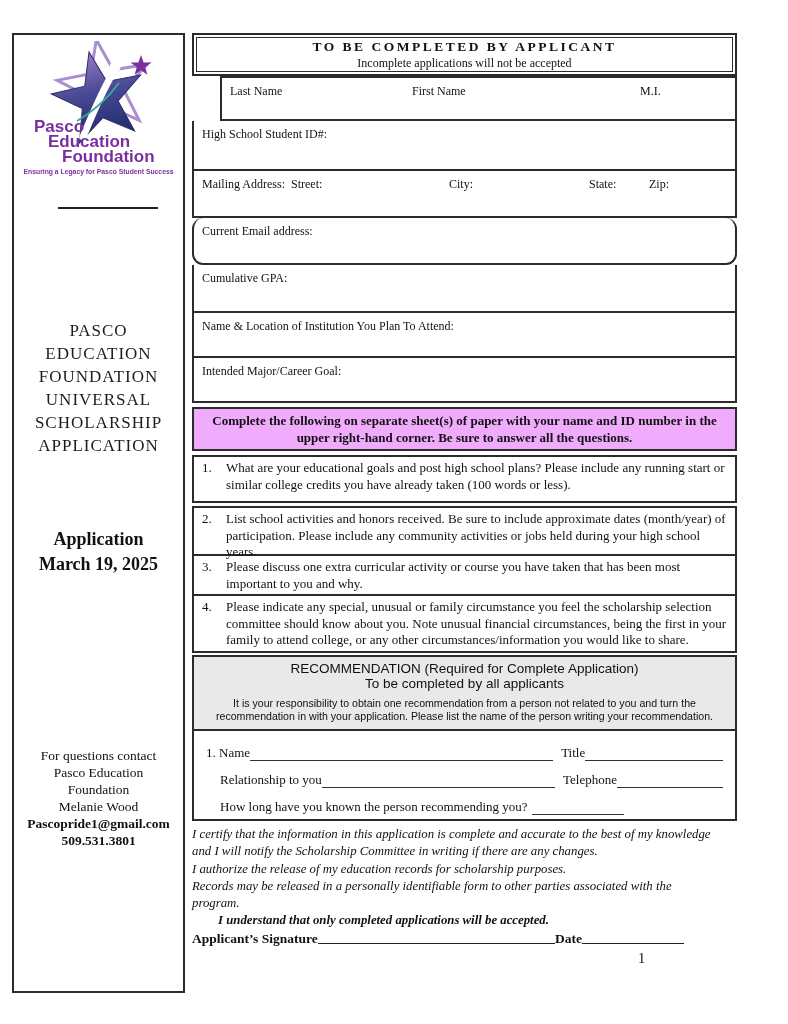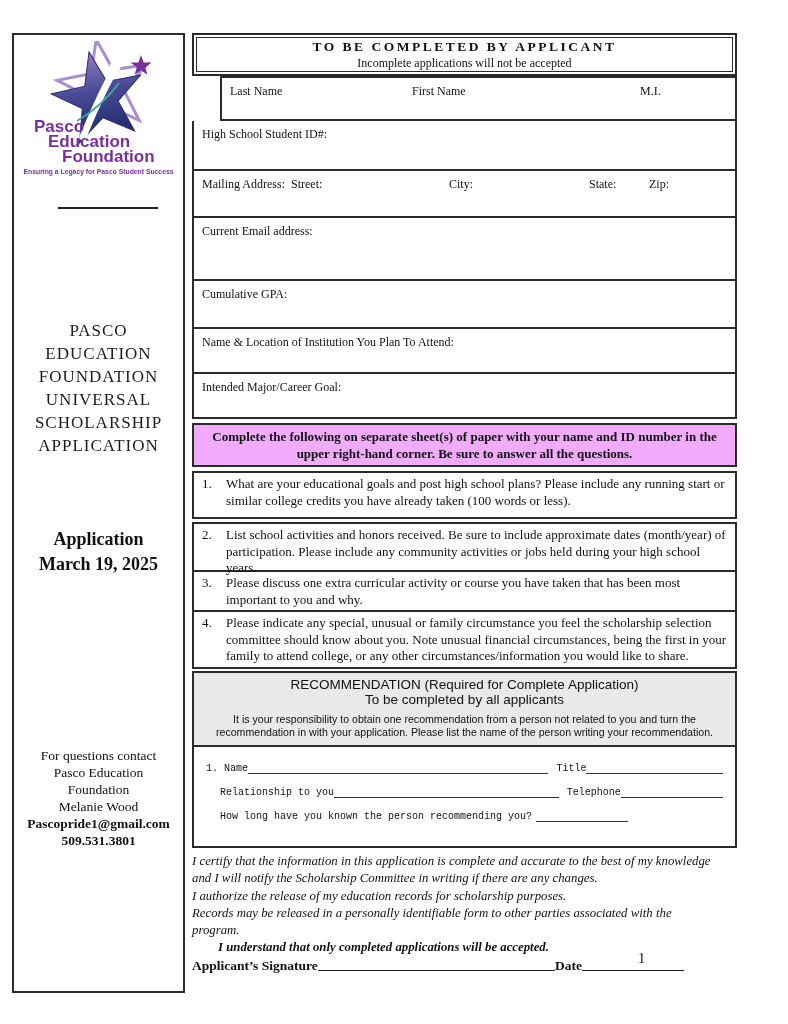--- a/index.html
+++ b/index.html
@@ -54,21 +54,21 @@
   .q2 { margin-top:3px; height:50px; }
   .q3 { border-top:none; height:40px; }
   .q4 { border-top:none; height:57px; }
 
   .rec-box { margin-top:2px; border:2px solid #2b2b2b; background:#fff; }
   .rec-header { background:#e9e9e9; border-bottom:2px solid #2b2b2b; text-align:center;
     font-family:"Liberation Sans", sans-serif; padding:4px 6px 7px; }
   .rec-title { font-size:13.5px; }
   .rec-sub { font-size:13.5px; }
   .rec-body { margin-top:6px; font-size:10.6px; font-weight:normal; line-height:12.5px; padding:0 4px; }
-  .rec-fields { padding:14px 12px 24px 12px; font-family:Liberation Mono, monospace; font-size:10px; }
+  .rec-fields { padding:14px 12px 4px 12px; font-family:Liberation Serif, serif; font-size:13px; }
   .rec-row { display:flex; align-items:flex-end; margin-bottom:11px; }
   .rec-row:last-child { margin-bottom:0; }
   .rec-indent { padding-left:14px; }
   .blank { border-bottom:1px solid #333; height:13px; }
   .blank.grow2 { flex:2.2; margin-right:4px; }
   .blank.grow1 { flex:1; }
   .blank.short { width:92px; flex:0 0 92px; }
   .rec-lbl { white-space:nowrap; }
   .rec-lbl.mid { margin-left:4px; }
 
@@ -157,21 +157,21 @@
       <span class="flabel" style="left:8px;">High School Student ID#:</span>
     </div>
 
     <div class="frow" style="height:47px;">
       <span class="flabel" style="left:8px;">Mailing Address:&nbsp; Street:</span>
       <span class="flabel" style="left:255px;">City:</span>
       <span class="flabel" style="left:395px;">State:</span>
       <span class="flabel" style="left:455px;">Zip:</span>
     </div>
 
-    <div class="frow" style="height:63px;">
+    <div class="frow" style="height:47px;border-radius:11px;">
       <span class="flabel" style="left:8px;">Current Email address:</span>
     </div>
 
     <div class="frow" style="height:48px;">
       <span class="flabel" style="left:8px;">Cumulative GPA:</span>
     </div>
 
     <div class="frow" style="height:45px;">
       <span class="flabel" style="left:8px;">Name &amp; Location of Institution You Plan To Attend:</span>
     </div>

